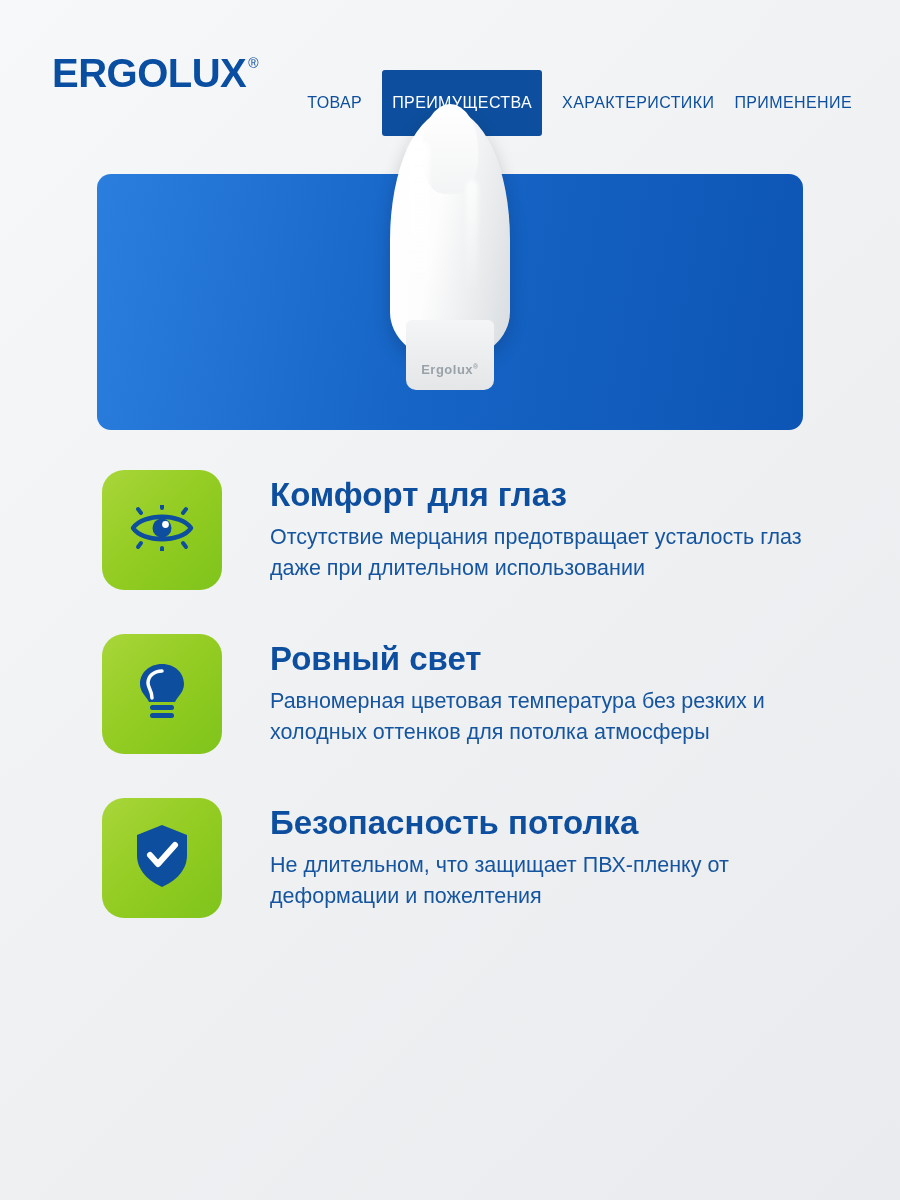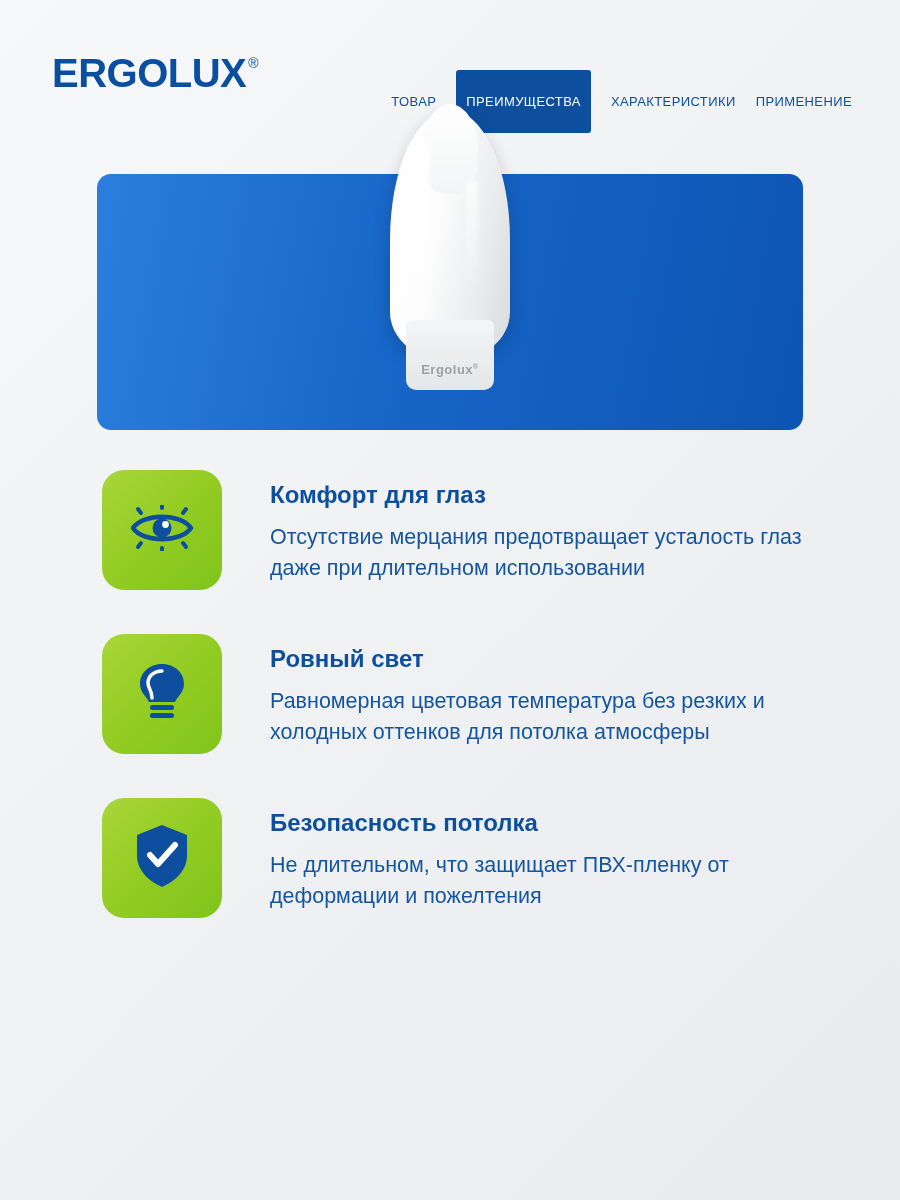--- a/index.html
+++ b/index.html
@@ -53,21 +53,21 @@
 
   .nav {
     position: absolute;
     right: 48px;
     top: 22px;
     display: flex;
     align-items: center;
     gap: 20px;
   }
   .nav-item {
-    font-size: 13px;
+    font-size: 16px;
     letter-spacing: 0.4px;
     color: #0d4f9e;
     text-transform: uppercase;
     white-space: nowrap;
     padding: 2px 0;
   }
   .nav-item.active {
     background: #0d4f9e;
     color: #ffffff;
     padding: 24px 10px;
@@ -178,21 +178,21 @@
     display: flex;
     align-items: center;
     justify-content: center;
   }
   .feature-text {
     margin-left: 48px;
     padding-top: 6px;
     max-width: 560px;
   }
   .feature-title {
-    font-size: 24px;
+    font-size: 33px;
     font-weight: bold;
     color: #0d4f9e;
     line-height: 38px;
     margin-bottom: 8px;
   }
   .feature-desc {
     font-size: 21.5px;
     color: #15559f;
     line-height: 31px;
     font-weight: 400;

